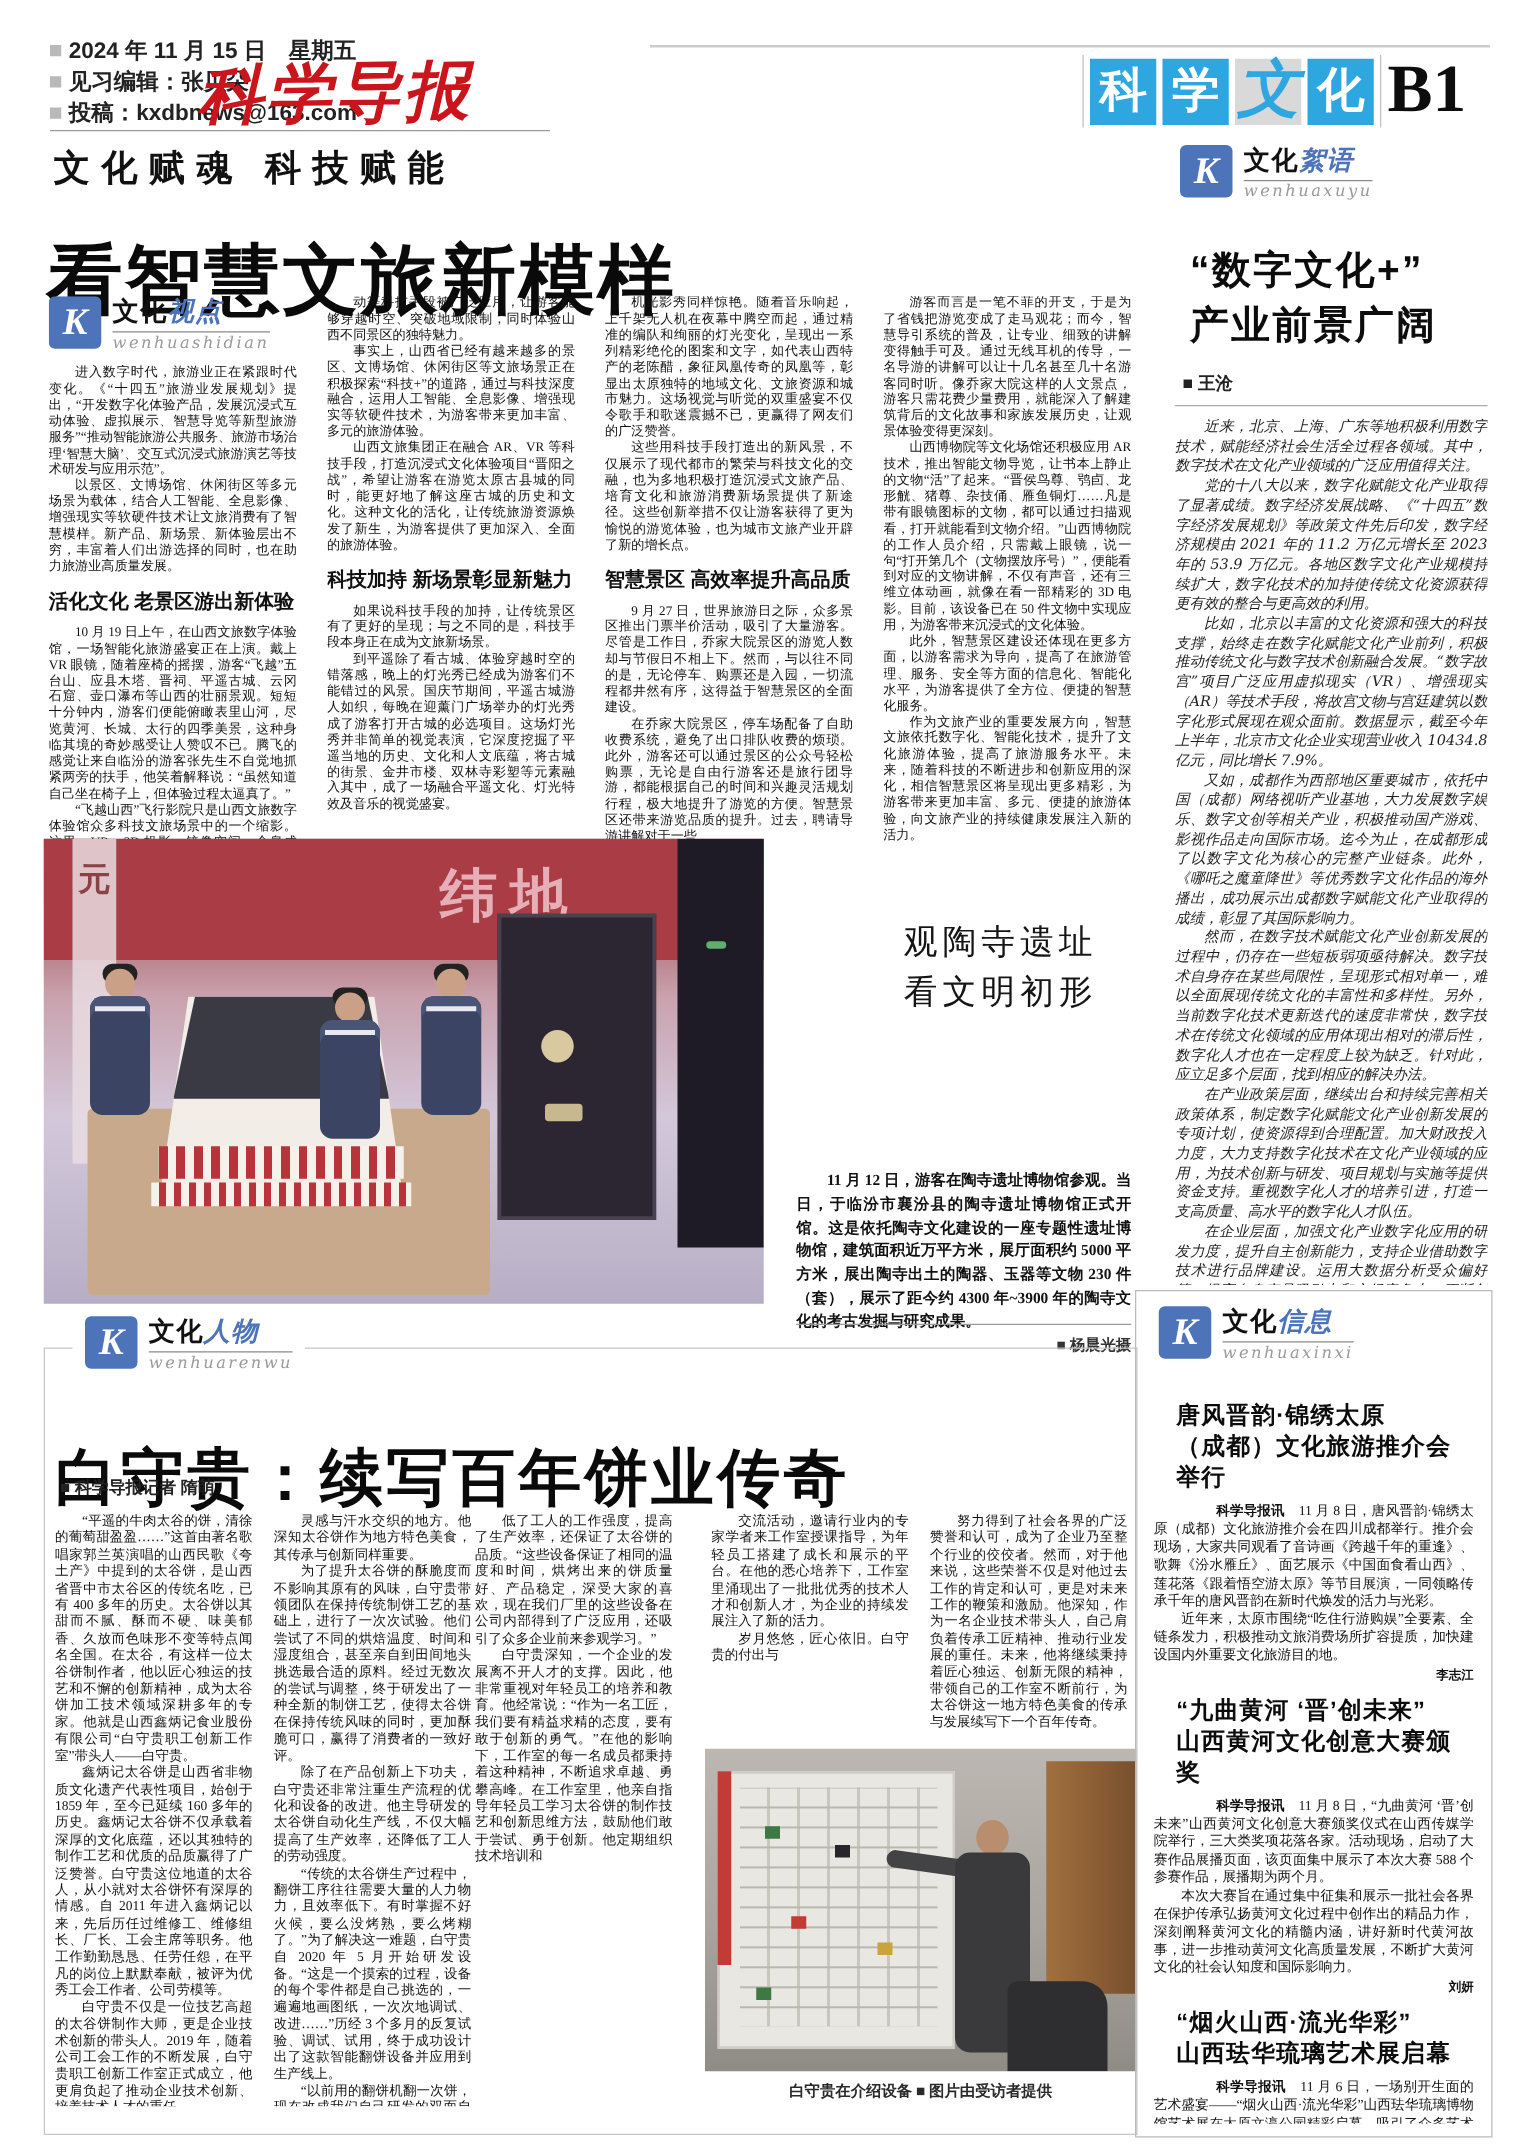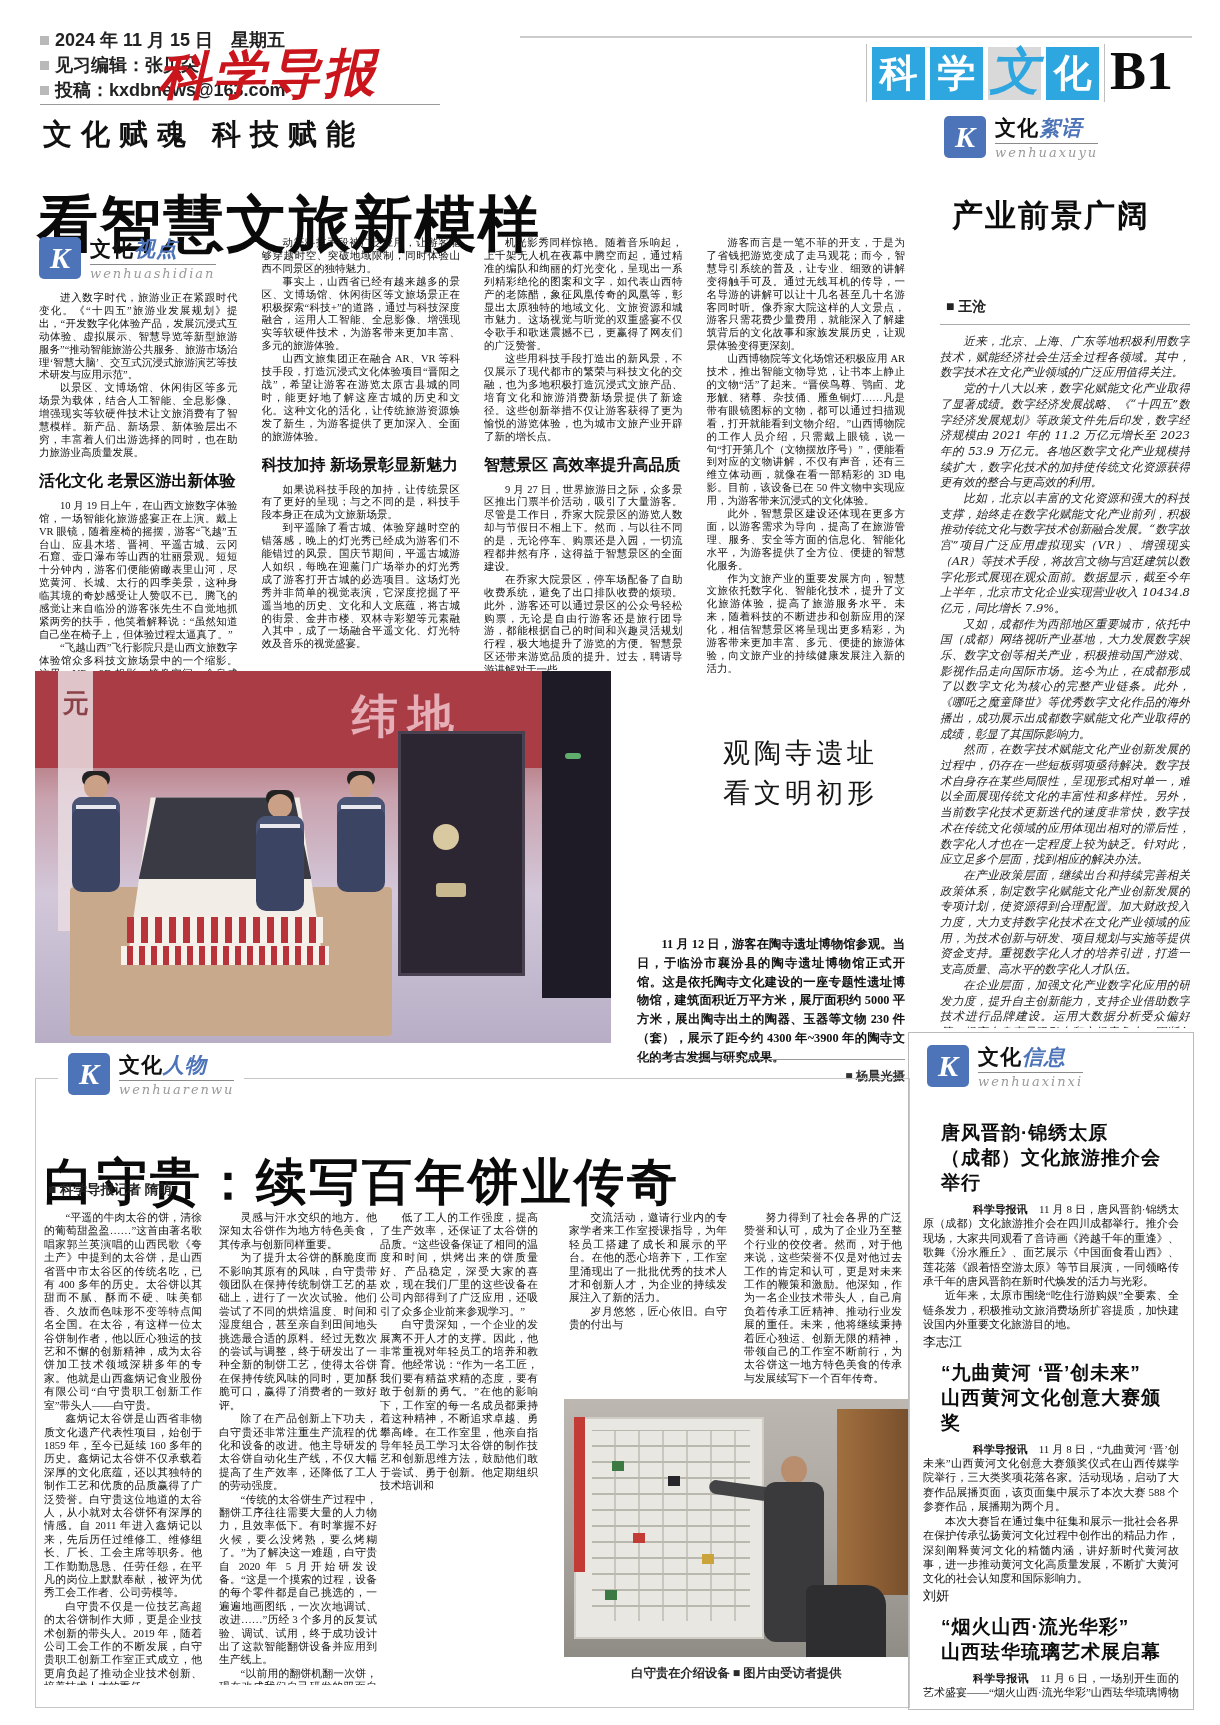--- a/index.html
+++ b/index.html
@@ -126,21 +126,21 @@
   .caption2{position:absolute;left:528px;top:586px;width:345px;text-align:center;
             font-weight:600;font-size:12.3px;color:#2a2a2a;}
 
   
   .xinxi{position:absolute;left:908px;top:1032px;width:284px;height:676px;border:1px solid #bbbbbb;}
   .xinxi .badge{position:absolute;left:18px;top:12px;}
   .xinxi-items{position:absolute;left:14px;top:78px;width:256px;height:588px;overflow:hidden;}
   .item-title{font:bold 19px/25px "Liberation Sans",sans-serif;letter-spacing:1px;margin:9px 18px 7px;color:#0c0c0c;}
   .item-body p{font-size:11px;line-height:14.4px;text-align:justify;text-indent:2em;margin:0;}
   .item-body b{font-family:"Liberation Sans",sans-serif;font-size:10.8px;padding-left:28px;}
-  .item-byline{font-weight:normal;font-size:13px;margin:1px 0 4px;}
+  .item-byline{text-align:right;font-weight:bold;font-size:10px;margin:1px 0 4px;}
 </style>
 </head>
 <body>
 
 <div class="page">
 
   <div class="top-rule"></div>
   <div class="h
 dr-info hdr-info">
     <div class="hdr-line">
@@ -265,20 +265,21 @@
 
   <aside class="xuyu">
     <div class="badge">
       <span class="k-logo">K</span>
       <span class="badge-text">
         <span class="badge-line"><b>文化</b><i class="baccent">絮语</i></span>
         <span class="bpinyin">wenhuaxuyu</span>
       </span>
     </div>
     <div class="xuyu-headline">
+      <div>“数字文化+”</div>
       <div>产业前景广阔</div>
     </div>
     <div class="xuyu-byline">■ 王沧</div>
     <div class="xuyu-rule"></div>
     <div class="xuyu-body">
         <p class="para">近来，北京、上海、广东等地积极利用数字技术，赋能经济社会生活全过程各领域。其中，数字技术在文化产业领域的广泛应用值得关注。</p>
         <p class="para">党的十八大以来，数字化赋能文化产业取得了显著成绩。数字经济发展战略、《“十四五”数字经济发展规划》等政策文件先后印发，数字经济规模由 2021 年的 11.2 万亿元增长至 2023 年的 53.9 万亿元。各地区数字文化产业规模持续扩大，数字化技术的加持使传统文化资源获得更有效的整合与更高效的利用。</p>
         <p class="para">比如，北京以丰富的文化资源和强大的科技支撑，始终走在数字化赋能文化产业前列，积极推动传统文化与数字技术创新融合发展。“数字故宫”项目广泛应用虚拟现实（VR）、增强现实（AR）等技术手段，将故宫文物与宫廷建筑以数字化形式展现在观众面前。数据显示，截至今年上半年，北京市文化企业实现营业收入 10434.8 亿元，同比增长 7.9%。</p>
         <p class="para">又如，成都作为西部地区重要城市，依托中国（成都）网络视听产业基地，大力发展数字娱乐、数字文创等相关产业，积极推动国产游戏、影视作品走向国际市场。迄今为止，在成都形成了以数字文化为核心的完整产业链条。此外，《哪吒之魔童降世》等优秀数字文化作品的海外播出，成功展示出成都数字赋能文化产业取得的成绩，彰显了其国际影响力。</p>
         <p class="para">然而，在数字技术赋能文化产业创新发展的过程中，仍存在一些短板弱项亟待解决。数字技术自身存在某些局限性，呈现形式相对单一，难以全面展现传统文化的丰富性和多样性。另外，当前数字化技术更新迭代的速度非常快，数字技术在传统文化领域的应用体现出相对的滞后性，数字化人才也在一定程度上较为缺乏。针对此，应立足多个层面，找到相应的解决办法。</p>

